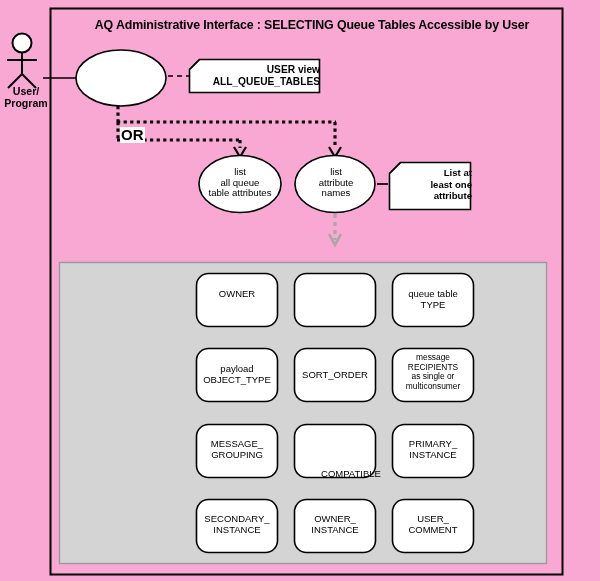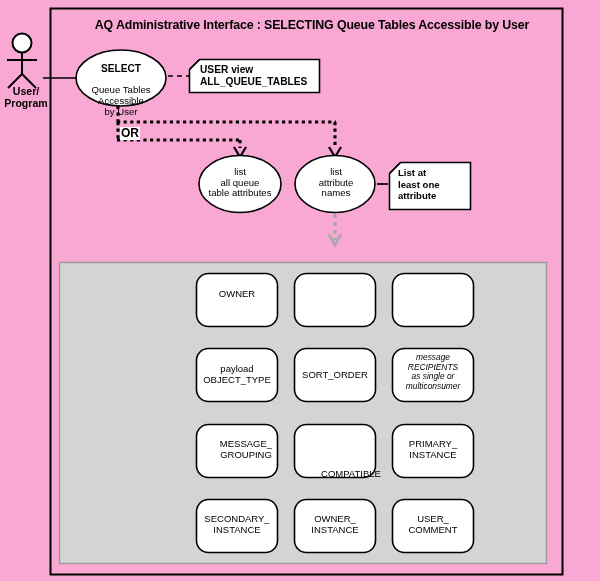--- a/index.html
+++ b/index.html
@@ -64,21 +64,21 @@
     top: 167px;
     width: 80px;
   }
   #uc-list-attr-text {
     left: 296px;
     top: 167px;
     width: 80px;
   }
   .note-text {
     position: absolute;
-    text-align: left;
+    text-align: right;
     color: #000000;
     font-size: 10.2px;
     font-weight: bold;
     line-height: 1.22;
     white-space: pre-line;
     pointer-events: none;
   }
   #note-user-view-text {
     left: 200px;
     top: 64px;
@@ -88,35 +88,34 @@
     left: 398px;
     top: 167px;
     width: 74px;
     font-weight: bold;
     font-size: 9.6px;
   }
   #or-label {
     position: absolute;
     left: 120px;
     top: 127px;
-    font-size: 12px;
+    font-size: 15px;
     font-weight: bold;
     color: #000000;
     background: #ffffff;
     padding: 0 1px;
     line-height: 1.05;
   }
   .attr-text {
     font-size: 9.5px;
     line-height: 1.18;
   }
   .attr-text.small {
     font-size: 8.4px;
     line-height: 1.14;
-    font-style: italic;
   }
 </style>
 </head>
 <body>
 
 <div id="canvas">
 
   <svg class="layer" viewBox="0 0 600 581">
 
     <rect x="50.5" y="8.5" width="512" height="566" fill="none" stroke="#000000" stroke-width="2"></rect>
@@ -191,55 +190,51 @@
       <rect x="294.5" y="499.5" width="81" height="53" rx="12" ry="12"></rect>
       <rect x="392.5" y="499.5" width="81" height="53" rx="12" ry="12"></rect>
     </g>
   </svg>
 
   <div class="txt" id="diagram-title">AQ Administrative Interface : SELECTING Queue Tables Accessible by User</div>
 
   <div class="txt" id="actor-label">User/
 Program</div>
 
-  <div class="txt ellipse-text" id="uc-select-text">
-    <span class="hdr">SELECT</span><br>
-    <span>Queue Tables
-Accessible
-by User</span>
-  </div>
 
   <div class="txt ellipse-text" id="uc-list-all-text">list
 all queue
 table attributes</div>
 
   <div class="txt ellipse-text" id="uc-list-attr-text">list
 attribute
 names</div>
 
   <div class="note-text" id="note-user-view-text">USER view
 ALL_QUEUE_TABLES</div>
 
   <div class="note-text" id="note-attr-text">List at
 least one
 attribute</div>
 
   <div id="or-label">OR</div>
 
   <div class="txt attr-text" style="left:196px; top:288px; width:82px;">OWNER</div>
+  <div class="txt attr-text" style="left:392px; top:288px; width:82px;">queue table
+TYPE</div>
 
   <div class="txt attr-text" style="left:194px; top:363px; width:86px;">payload
 OBJECT_TYPE</div>
   <div class="txt attr-text" style="left:292px; top:369px; width:86px;">SORT_ORDER</div>
   <div class="txt attr-text small" style="left:392px; top:353px; width:82px;">message
 RECIPIENTS
 as single or
 multiconsumer</div>
 
-  <div class="txt attr-text" style="left:196px; top:438px; width:82px;padding-left:9px;">MESSAGE_
+  <div class="txt attr-text" style="left:196px; top:438px; width:82px;">MESSAGE_
 GROUPING</div>
   <div class="txt attr-text" style="left:308px; top:444px; width:86px;margin-top:24px;">COMPATIBLE</div>
   <div class="txt attr-text" style="left:392px; top:438px; width:82px;">PRIMARY_
 INSTANCE</div>
 
   <div class="txt attr-text" style="left:193px; top:513px; width:88px;">SECONDARY_
 INSTANCE</div>
   <div class="txt attr-text" style="left:294px; top:513px; width:82px;">OWNER_
 INSTANCE</div>
   <div class="txt attr-text" style="left:392px; top:513px; width:82px;">USER_

